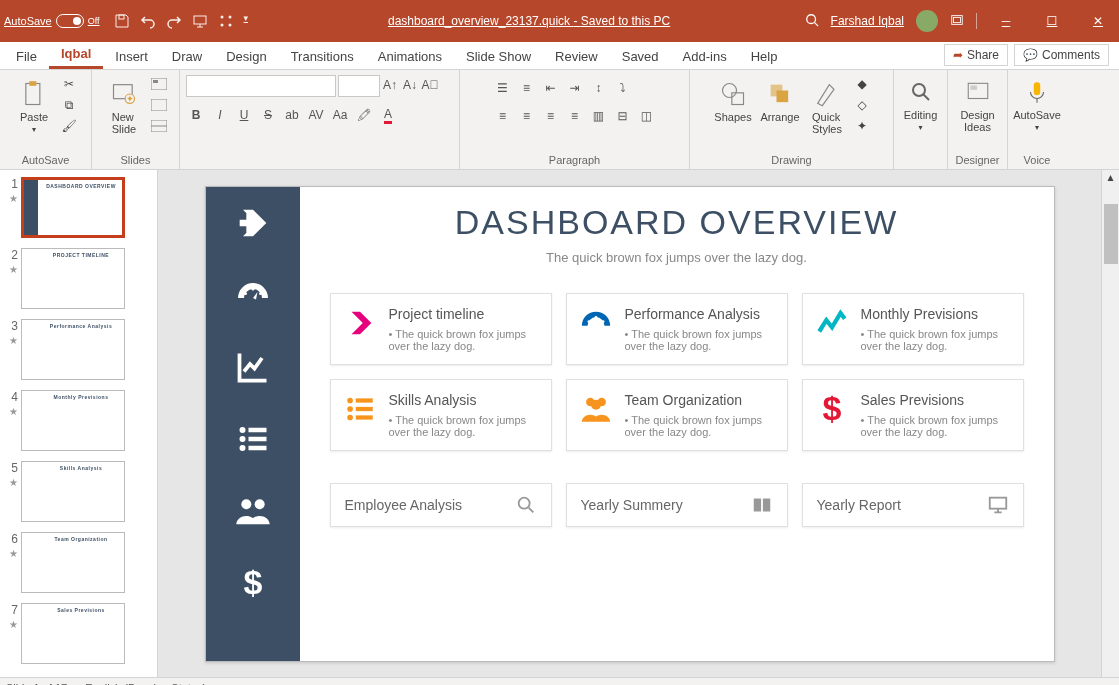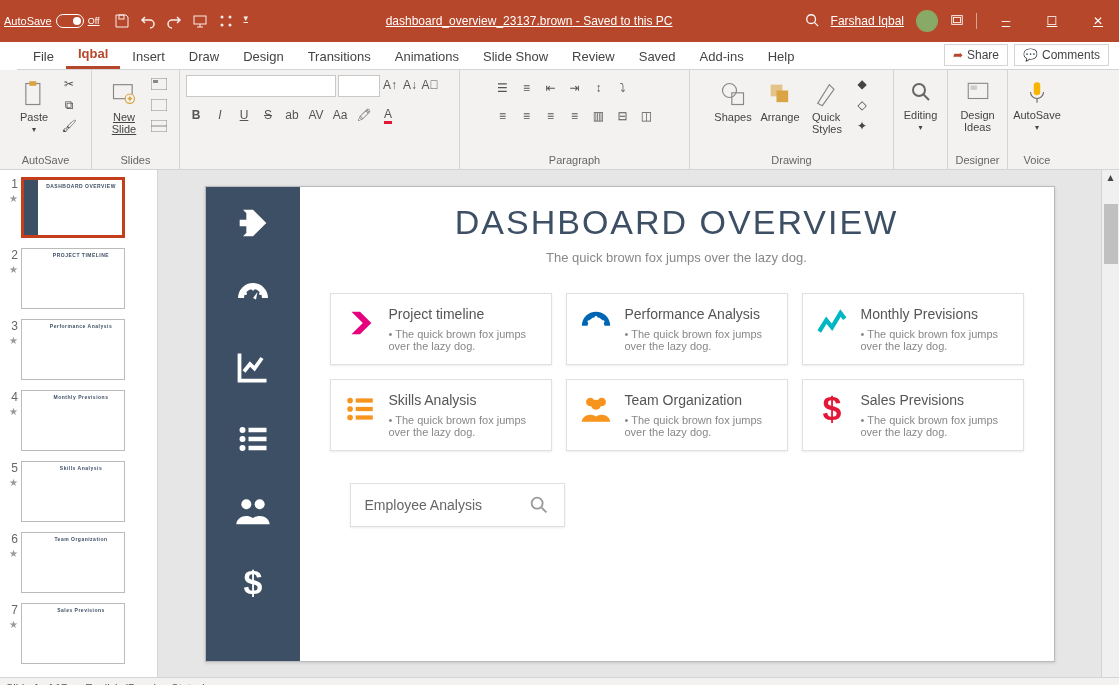--- a/index.html
+++ b/index.html
@@ -12,21 +12,21 @@
 .autosave-toggle::after { content: ""; width: 8px; height: 8px; border-radius: 50%; background: #fff; position: absolute; right: 2px; top: 2px; }
 .qat { display: flex; gap: 10px; margin-left: 6px; }
 .qat-icon { width: 16px; height: 16px; opacity: .9; }
 .title-center { flex: 1; text-align: center; font-size: 12px; }
 .title-right { display: flex; align-items: center; gap: 12px; }
 .avatar { width: 22px; height: 22px; border-radius: 50%; background: #8a6; }
 .winbtn { width: 34px; text-align: center; display:flex; align-items:center; justify-content:center; }
 .sep-line { height: 16px; width: 1px; background: rgba(255,255,255,.5); }
 
 
-.tabs { height: 28px; background: #fff; border-bottom: 1px solid #d4d4d4; display: flex; align-items: flex-end; padding: 0 4px; margin-left: 17px; }
+.tabs { height: 28px; background: #fff; border-bottom: 1px solid #d4d4d4; display: flex; align-items: flex-end; padding: 0 4px; }
 .tab { padding: 5px 12px; font-size: 13px; color: #444; cursor: pointer; }
 .tab.active { color: #b7472a; border-bottom: 3px solid #b7472a; font-weight: 600; }
 .tabs-right { margin-left: auto; display: flex; gap: 6px; padding-right: 6px; padding-bottom: 3px; }
 .rbtn { border: 1px solid #d4d4d4; padding: 3px 8px; display: flex; align-items: center; gap: 4px; font-size: 12px; }
 
 
 .ribbon { height: 100px; background: #f3f2f1; border-bottom: 1px solid #d4d4d4; display: flex; }
 .group { border-right: 1px solid #d4d4d4; padding: 3px 6px 0; display: flex; flex-direction: column; align-items: center; position:relative; }
 .group-label { font-size: 11px; color: #666; position:absolute; bottom:3px; left:0; right:0; text-align:center; }
 .group-body { flex: 1; display: flex; align-items: flex-start; gap: 5px; padding-top: 2px; }
@@ -56,21 +56,21 @@
 .ssicon { width: 44px; height: 44px; display:flex; align-items:center; justify-content:center;}
 .slide-main { flex: 1; padding: 16px 30px 20px; display: flex; flex-direction: column; }
 .slide-title { font-size: 34px; color: #3d4f64; letter-spacing: 2px; text-align: center; font-weight: 400; }
 .slide-sub { text-align: center; color: #888; font-size: 13px; margin-top: 8px; }
 .cards-grid { display: grid; grid-template-columns: repeat(3, 1fr); gap: 14px; margin-top: 28px; }
 .card { background: #fff; border: 1px solid #e0e0e0; box-shadow: 0 1px 2px rgba(0,0,0,.08); padding: 12px 10px 12px 12px; display: flex; gap: 12px; }
 .card-icon { width: 34px; height: 34px; flex-shrink: 0; display:flex; align-items:center; justify-content:center;}
 .card-tit { font-size: 14px; color: #555; margin-bottom: 6px; }
 .card-body { font-size: 11px; color: #888; }
 .card-body::before { content: "•  "; }
-.botcards { display: grid; grid-template-columns: repeat(3, 1fr); gap: 14px; margin-top: 32px; margin-left: 20px; }
+.botcards { display: grid; grid-template-columns: repeat(3, 1fr); gap: 14px; margin-top: 32px; }
 .bcard { background: #fff; border: 1px solid #e0e0e0; box-shadow: 0 1px 2px rgba(0,0,0,.08); padding: 10px 14px; display: flex; align-items: center; justify-content: space-between; font-size: 14px; color: #666; }
 
 
 .status { height: 20px; background: #f3f2f1; border-top: 1px solid #d4d4d4; display: flex; align-items: center; padding: 0 6px; font-size: 11px; gap: 18px; color: #555;}
 .status-right { margin-left: auto; display: flex; align-items: center; gap: 10px; }
 .view-btn { width: 20px; height: 16px; display:flex; align-items:center; justify-content:center;}
 .zoom-track { width: 84px; height: 3px; background: #c8c8c8; position: relative; }
 .zoom-track::after { content:""; width:8px; height:12px; background:#888; position:absolute; left:40px; top:-5px; }
 
 
@@ -103,21 +103,21 @@
         </svg></span>
     <span class="qat-icon"><svg viewBox="0 0 16 16" fill="#fff">
           <circle cx="4" cy="4" r="1.5"></circle>
           <circle cx="12" cy="4" r="1.5"></circle>
           <circle cx="4" cy="12" r="1.5"></circle>
           <circle cx="12" cy="12" r="1.5"></circle>
         </svg></span>
     <span class="qat-icon" style="width:10px;font-size:9px;">▾</span>
   </div>
   <div class="title-center">
-    <span>dashboard_overview_23137.brown</span>
+    <span>dashboard_overview_23137.quick</span>
     <span> - </span>
     <span>Saved to this PC</span>
   </div>
   <div class="title-right">
     <span><svg width="14" height="14" viewBox="0 0 16 16" fill="none" stroke="#fff" stroke-width="1.5">
           <circle cx="7" cy="7" r="5"></circle>
           <path d="M11 11l4 4"></path>
         </svg></span>
     <span style="font-size:12px;">Farshad Iqbal</span>
     <span class="avatar"></span>
@@ -182,21 +182,21 @@
   <div class="group" style="width:88px;">
     <div class="group-body">
       <div class="bigbtn">
         <span class="bigicon">
             <svg viewBox="0 0 24 24" width="28" height="28">
               <rect x="3" y="4" width="16" height="12" fill="none" stroke="#888"></rect>
               <circle cx="17" cy="16" r="4" fill="#f3f2f1" stroke="#d9a441"></circle>
               <text x="17" y="19" font-size="8" fill="#d9a441" text-anchor="middle">✦</text>
             </svg>
           </span>
-        <span style="white-space:pre-line;text-align:center;text-decoration:underline;">New
+        <span style="white-space:pre-line;">New
 Slide</span>
       </div>
       <div class="vcol">
         <span class="smallbtn">
             <svg width="16" height="12" viewBox="0 0 16 12">
               <rect x="0" y="0" width="16" height="12" fill="none" stroke="#888"></rect>
               <rect x="2" y="2" width="5" height="3" fill="#888"></rect>
             </svg>
           </span>
         <span class="smallbtn">
@@ -554,20 +554,33 @@
             </div>
           </div>
         <div class="botcards" id="botcards">
             <div class="bcard">
               <span>Employee Analysis</span>
   <span style="width:22px;height:22px;"><svg viewBox="0 0 24 24" fill="none" stroke="#999" stroke-width="2">
                   <circle cx="10" cy="10" r="6"></circle>
                   <path d="M15 15l5 5"></path>
                 </svg></span>
             </div>
+            <div class="bcard">
+              <span>Yearly Summery</span>
+  <span style="width:22px;height:22px;"><svg viewBox="0 0 24 24" fill="#999">
+                  <path d="M3 5h8v14H3zM13 5h8v14h-8z"></path>
+                </svg></span>
+            </div>
+            <div class="bcard">
+              <span>Yearly Report</span>
+  <span style="width:22px;height:22px;"><svg viewBox="0 0 24 24" fill="none" stroke="#999" stroke-width="2">
+                  <rect x="3" y="4" width="18" height="12"></rect>
+                  <path d="M12 16v4M8 20h8"></path>
+                </svg></span>
+            </div>
           </div>
       </div>
     </div>
   </div>
 
   <div class="vscroll">
     <div style="text-align:center;">▴</div>
     <div class="vscroll-handle"></div>
   </div>
 </div>

